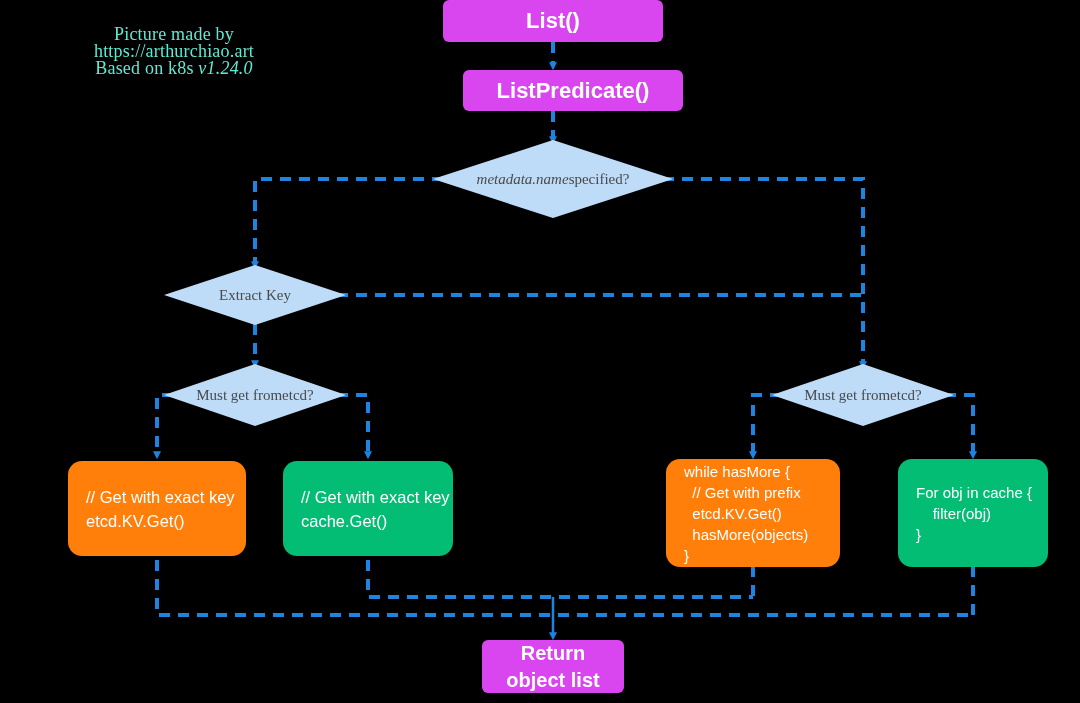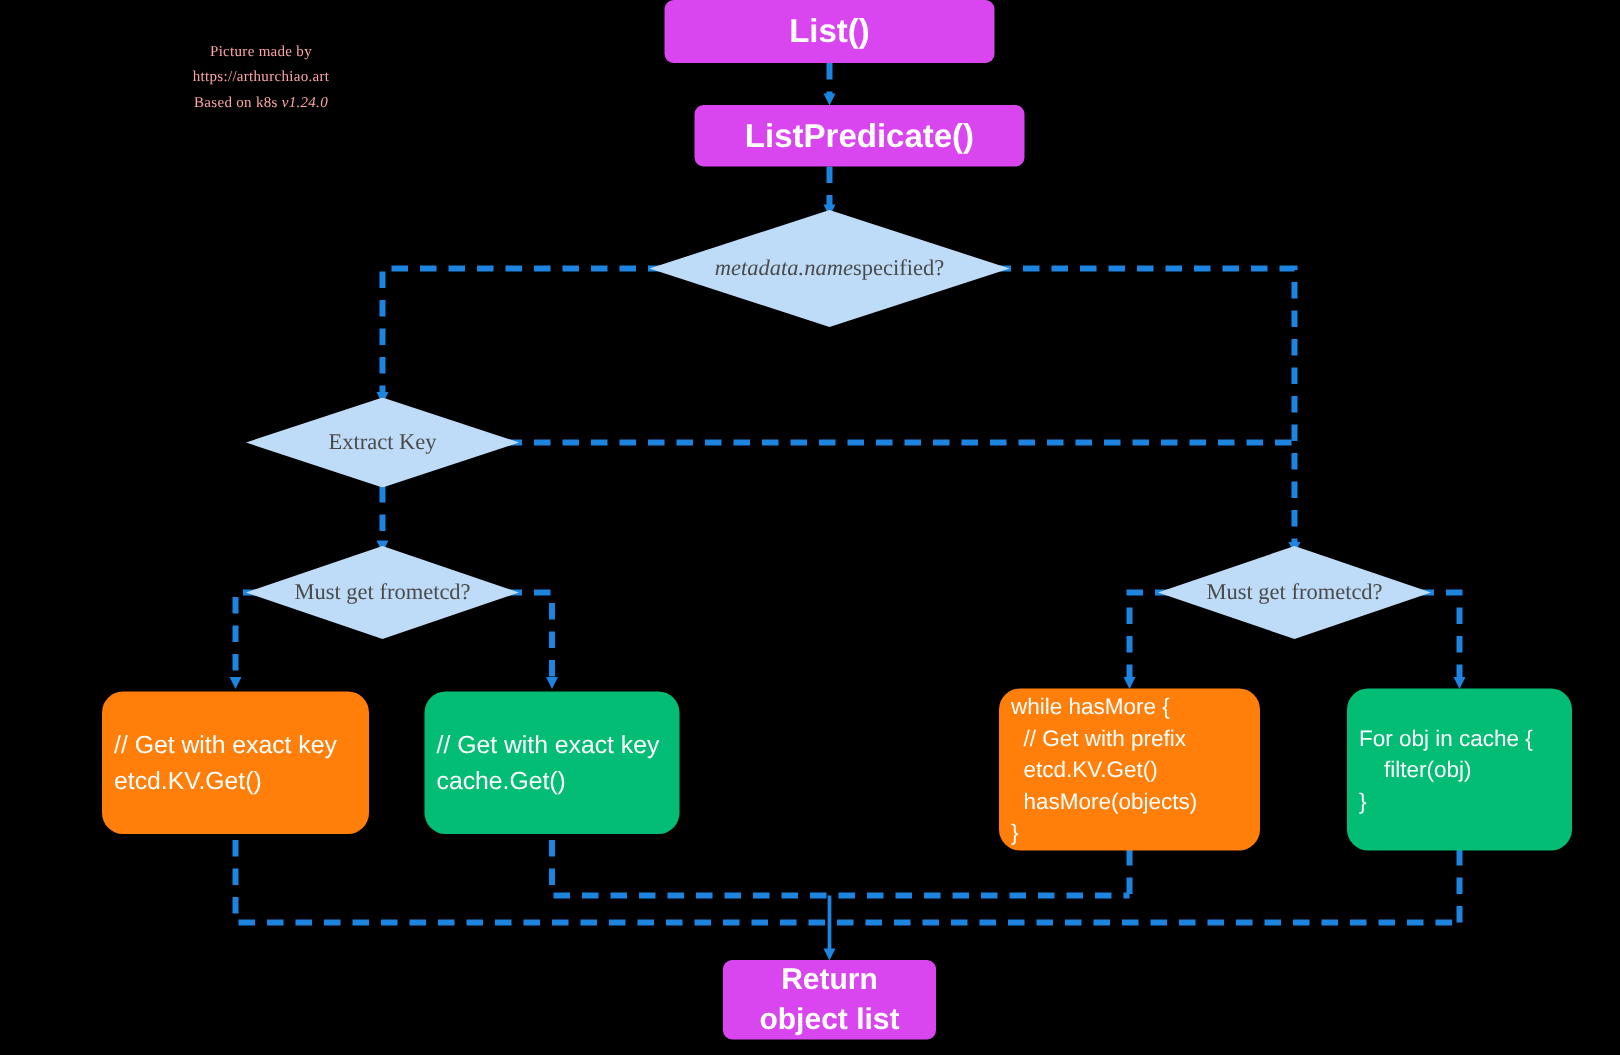--- a/index.html
+++ b/index.html
@@ -22,23 +22,23 @@
     position: absolute;
     left: 0;
     top: 0;
     width: 1080px;
     height: 703px;
   }
 
   
   .watermark {
     position: absolute;
-    color: #fca5a5;
+    color: #5eead4;
     font-family: "Liberation Serif", serif;
-    font-size: 10px;
+    font-size: 18px;
     line-height: 17px;
     text-align: center;
     white-space: nowrap;
     letter-spacing: 0.2px;
   }
   .watermark .wm-ver { font-style: italic; }
 
   
   .node {
     position: absolute;
@@ -51,21 +51,21 @@
   }
   .node.blue   { background: #d946ef; border-radius: 6px; font-weight: bold; }
   .node.orange { background: #ff7f0a; border-radius: 14px; }
   .node.green  { background: #04bd74; border-radius: 14px; }
 
   .node .line { white-space: pre; }
 
   .node.centered { align-items: center; text-align: center; }
   .node.centered .line { text-align: center; }
 
-  .node.codebox { padding-left: 8px; }
+  .node.codebox { padding-left: 18px; }
   .node.codebox .line { text-align: left; }
 
   .title-node .line { font-size: 22px; line-height: 28px; }
   .code-node  .line { font-size: 16.5px; line-height: 24px; }
   .code-node-sm .line { font-size: 15px; line-height: 21px; }
   .return-node .line { font-size: 20px; line-height: 27px; }
 
   
   .diamond {
     position: absolute;

